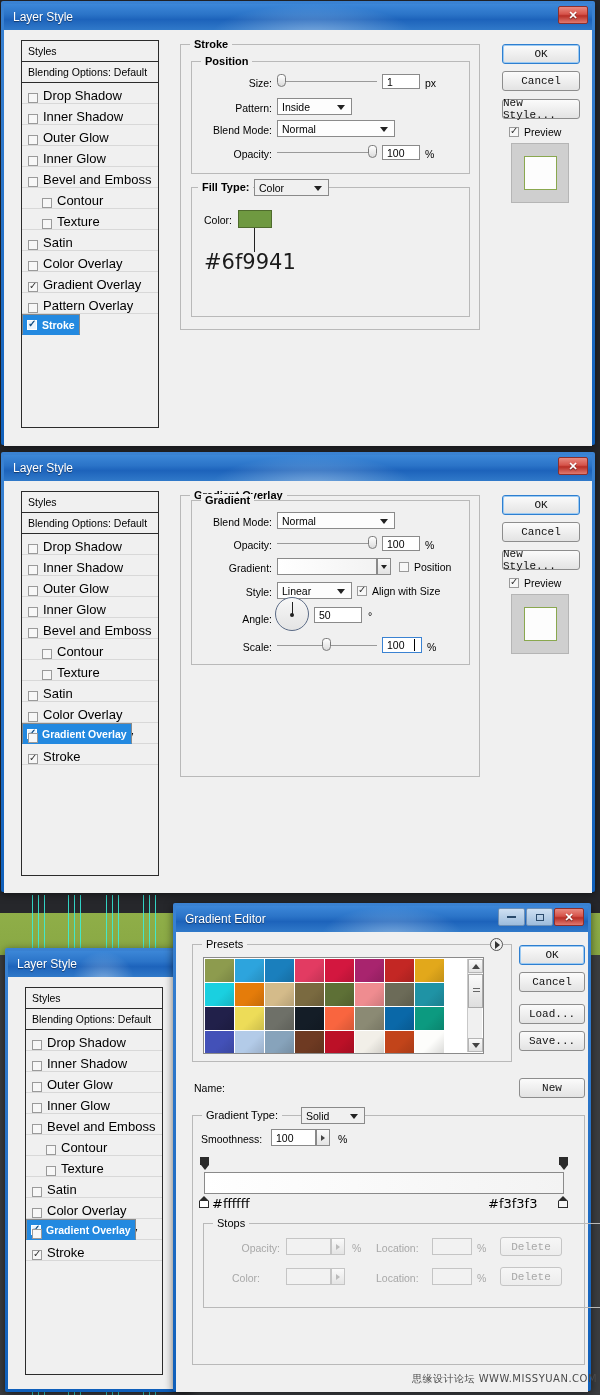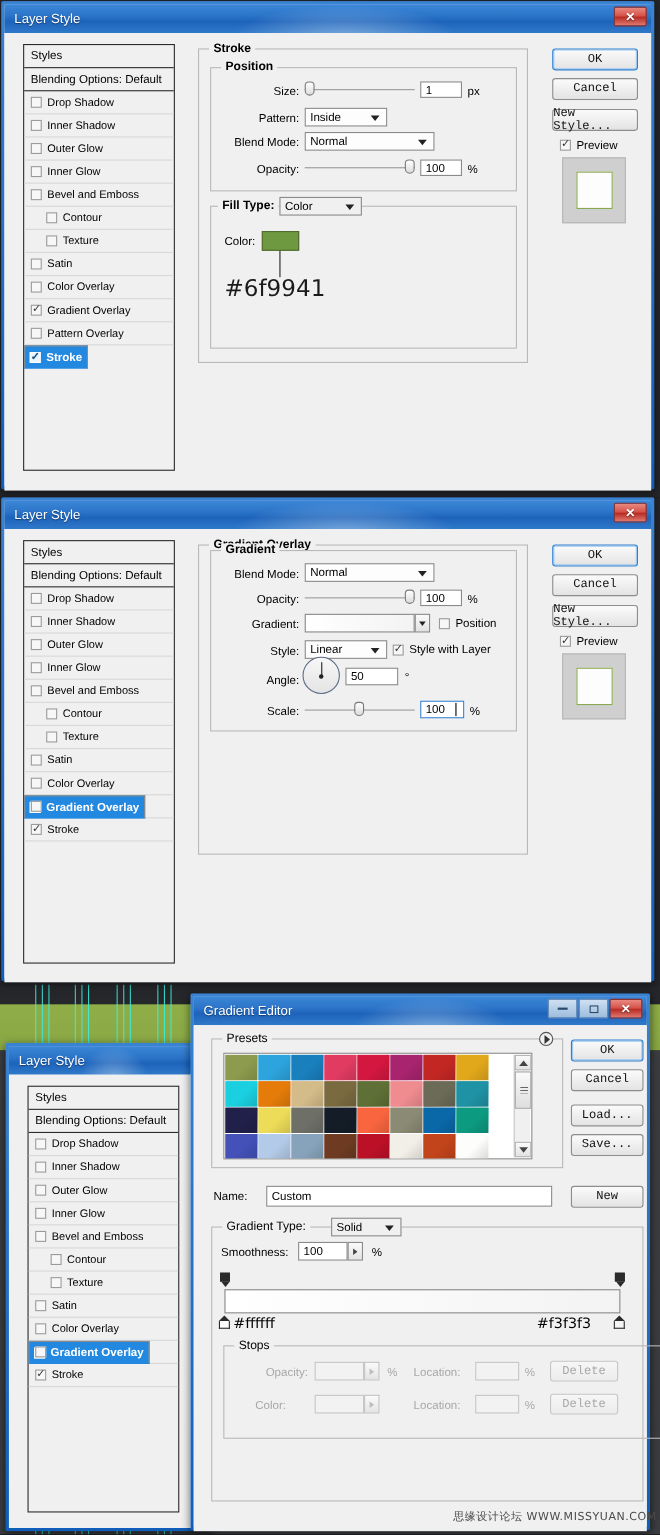--- a/index.html
+++ b/index.html
@@ -47,22 +47,22 @@
      color:#fff; font-weight:bold; font-size:11px; text-shadow:0 1px 1px rgba(0,0,0,.5);}
   .tb-btn .bar{ display:block; width:9px; height:2px; background:#2a4a6b; }
   .tb-btn .sq{ display:block; width:8px; height:7px; border:1px solid #2a4a6b; }
 
   .win-body{ background:#f0f0f0; position:relative; }
 
   
   .styles-list{ position:absolute; background:#f0f0f0; border:1px solid #2b2b2b; }
   .sl-head{ border-bottom:1px solid #2b2b2b; padding:4px 6px; font-size:10.5px; }
   .sl-head.b2{ border-bottom:1px solid #2b2b2b; }
-  .sl-row{ height:21px; display:flex; align-items:center; padding-left:6px;
-     border-bottom:1px solid #d8d8d8; font-size:10px; }
+  .sl-row{ height:21px; display:flex; align-items:flex-end; padding-left:6px;
+     border-bottom:1px solid #d8d8d8; font-size:13px; }
   .sl-row.indent{ padding-left:20px; }
   .sl-row.sel{ background:#2389e0; color:#fff; font-weight:bold; border-bottom:1px solid #2389e0;}
   .cb{ width:10px; height:10px; border:1px solid #9a9a9a; background:#f7f7f7;
        margin-right:5px; display:inline-block; position:relative; flex:0 0 auto;}
   .cb.on:after{ content:"✓"; position:absolute; left:0px; top:-3px; font-size:10px; color:#333; }
   .sl-row.sel .cb{ border-color:#fff; background:#eaf4fd; }
   .sl-row.sel .cb.on:after{ color:#124d82; }
 
   
   .gbox{ position:absolute; border:1px solid #b9b9b9; }
@@ -432,21 +432,21 @@
           <span>Position</span>
         </div>
 
         <div class="lbl" style="left:18px;top:85px;width:62px">Style:</div>
         <div class="sel" style="left:85px;top:81px;width:75px;height:17px">
           <span>Linear</span>
           <span class="arr"></span>
         </div>
         <div class="chk" style="left:165px;top:84px">
           <span class="cb on"></span>
-          <span>Style with Layer</span>
+          <span>Align with Size</span>
         </div>
 
         <div class="lbl" style="left:14px;top:112px;width:66px">Angle:</div>
         <div class="dial" style="left:83px;top:96px;width:34px;height:34px">
           <div class="needle" style="height:13px"></div>
           <div class="dot" style="top:15px"></div>
         </div>
         <div class="inp ctr" style="left:122px;top:106px;width:48px;height:16px">50</div>
         <div class="lbl l" style="left:176px;top:109px">°</div>
 
@@ -600,21 +600,20 @@
               <span class="grip"></span>
             </div>
           <div class="arrowbtn" style="bottom:0">
               <span class="tri-dn"></span>
             </div>
         </div>
       </div>
     </div>
 
     <div class="lbl l" style="left:18px;top:150px">Name:</div>
-    <div class="inp" style="left:66px;top:146px;width:260px;height:19px;display:flex;align-items:center">Custom</div>
 
     <div class="btn primary" style="left:343px;top:13px;width:66px;height:20px">OK</div>
     <div class="btn" style="left:343px;top:40px;width:66px;height:20px">Cancel</div>
     <div class="btn" style="left:343px;top:72px;width:66px;height:20px">Load...</div>
     <div class="btn" style="left:343px;top:99px;width:66px;height:20px">Save...</div>
     <div class="btn" style="left:343px;top:146px;width:66px;height:20px">New</div>
 
     <div class="gbox" style="left:16px;top:183px;width:393px;height:250px">
       <div class="glabel normal">Gradient Type:</div>
       <div class="sel" style="left:108px;top:-9px;width:64px;height:17px;background:#f0f0f0">

